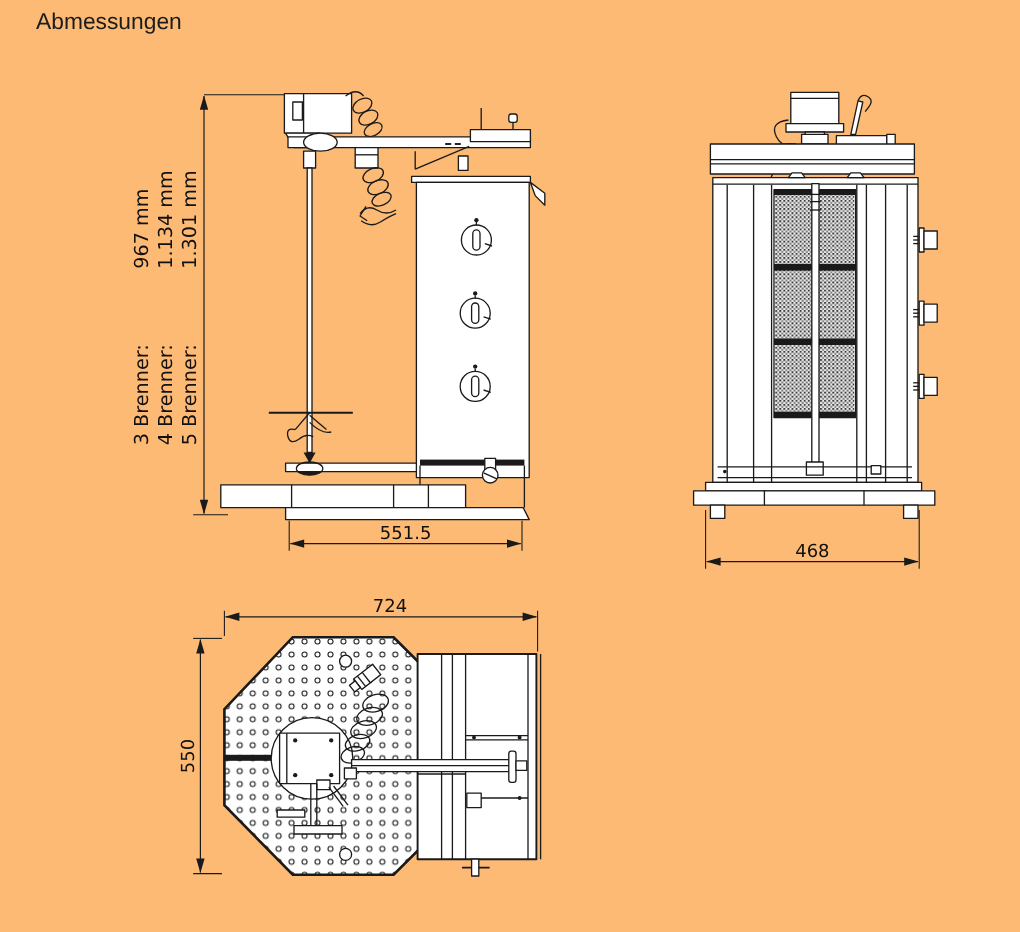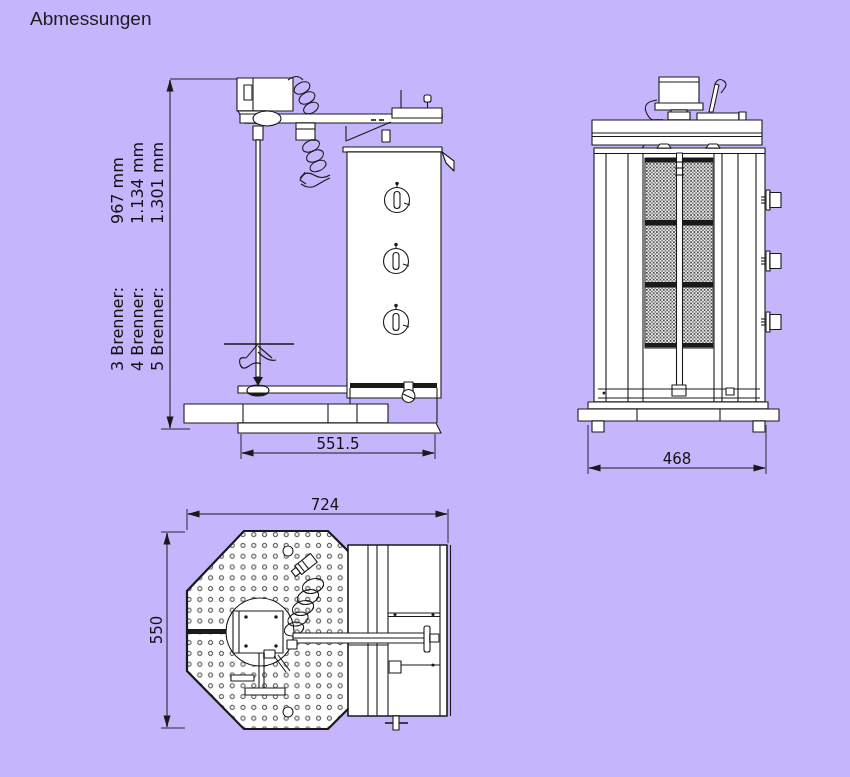--- a/index.html
+++ b/index.html
@@ -1,16 +1,16 @@
 <!DOCTYPE html>
 <html><head>
 <meta charset="utf-8">
 <style>
   html,body { margin:0; padding:0; background:#ffffff; }
-  #canvas { position:relative; width:850px; height:777px; background:#c4b5fd;
+  #canvas { position:relative; width:850px; height:777px; background:#fdba74;
             font-family:"Liberation Sans", sans-serif; overflow:hidden; }
   #page-title { position:absolute; left:30px; top:8px; font-size:19px; color:#1c1c1c;
                 font-family:"Liberation Sans", sans-serif; }
   svg { position:absolute; left:0; top:0; }
   .s   { stroke:#1a1a1a; fill:none; stroke-width:1.1; stroke-linejoin:round; stroke-linecap:butt; }
   .s15 { stroke:#1a1a1a; fill:none; stroke-width:1.6; stroke-linejoin:round; }
   .sf  { stroke:#1a1a1a; fill:#ffffff; stroke-width:1.1; stroke-linejoin:round; }
   .sf15{ stroke:#1a1a1a; fill:#ffffff; stroke-width:1.6; stroke-linejoin:round; }
   .blk { fill:#1a1a1a; stroke:none; }
   .dimline { stroke:#1a1a1a; stroke-width:1; fill:none; }

